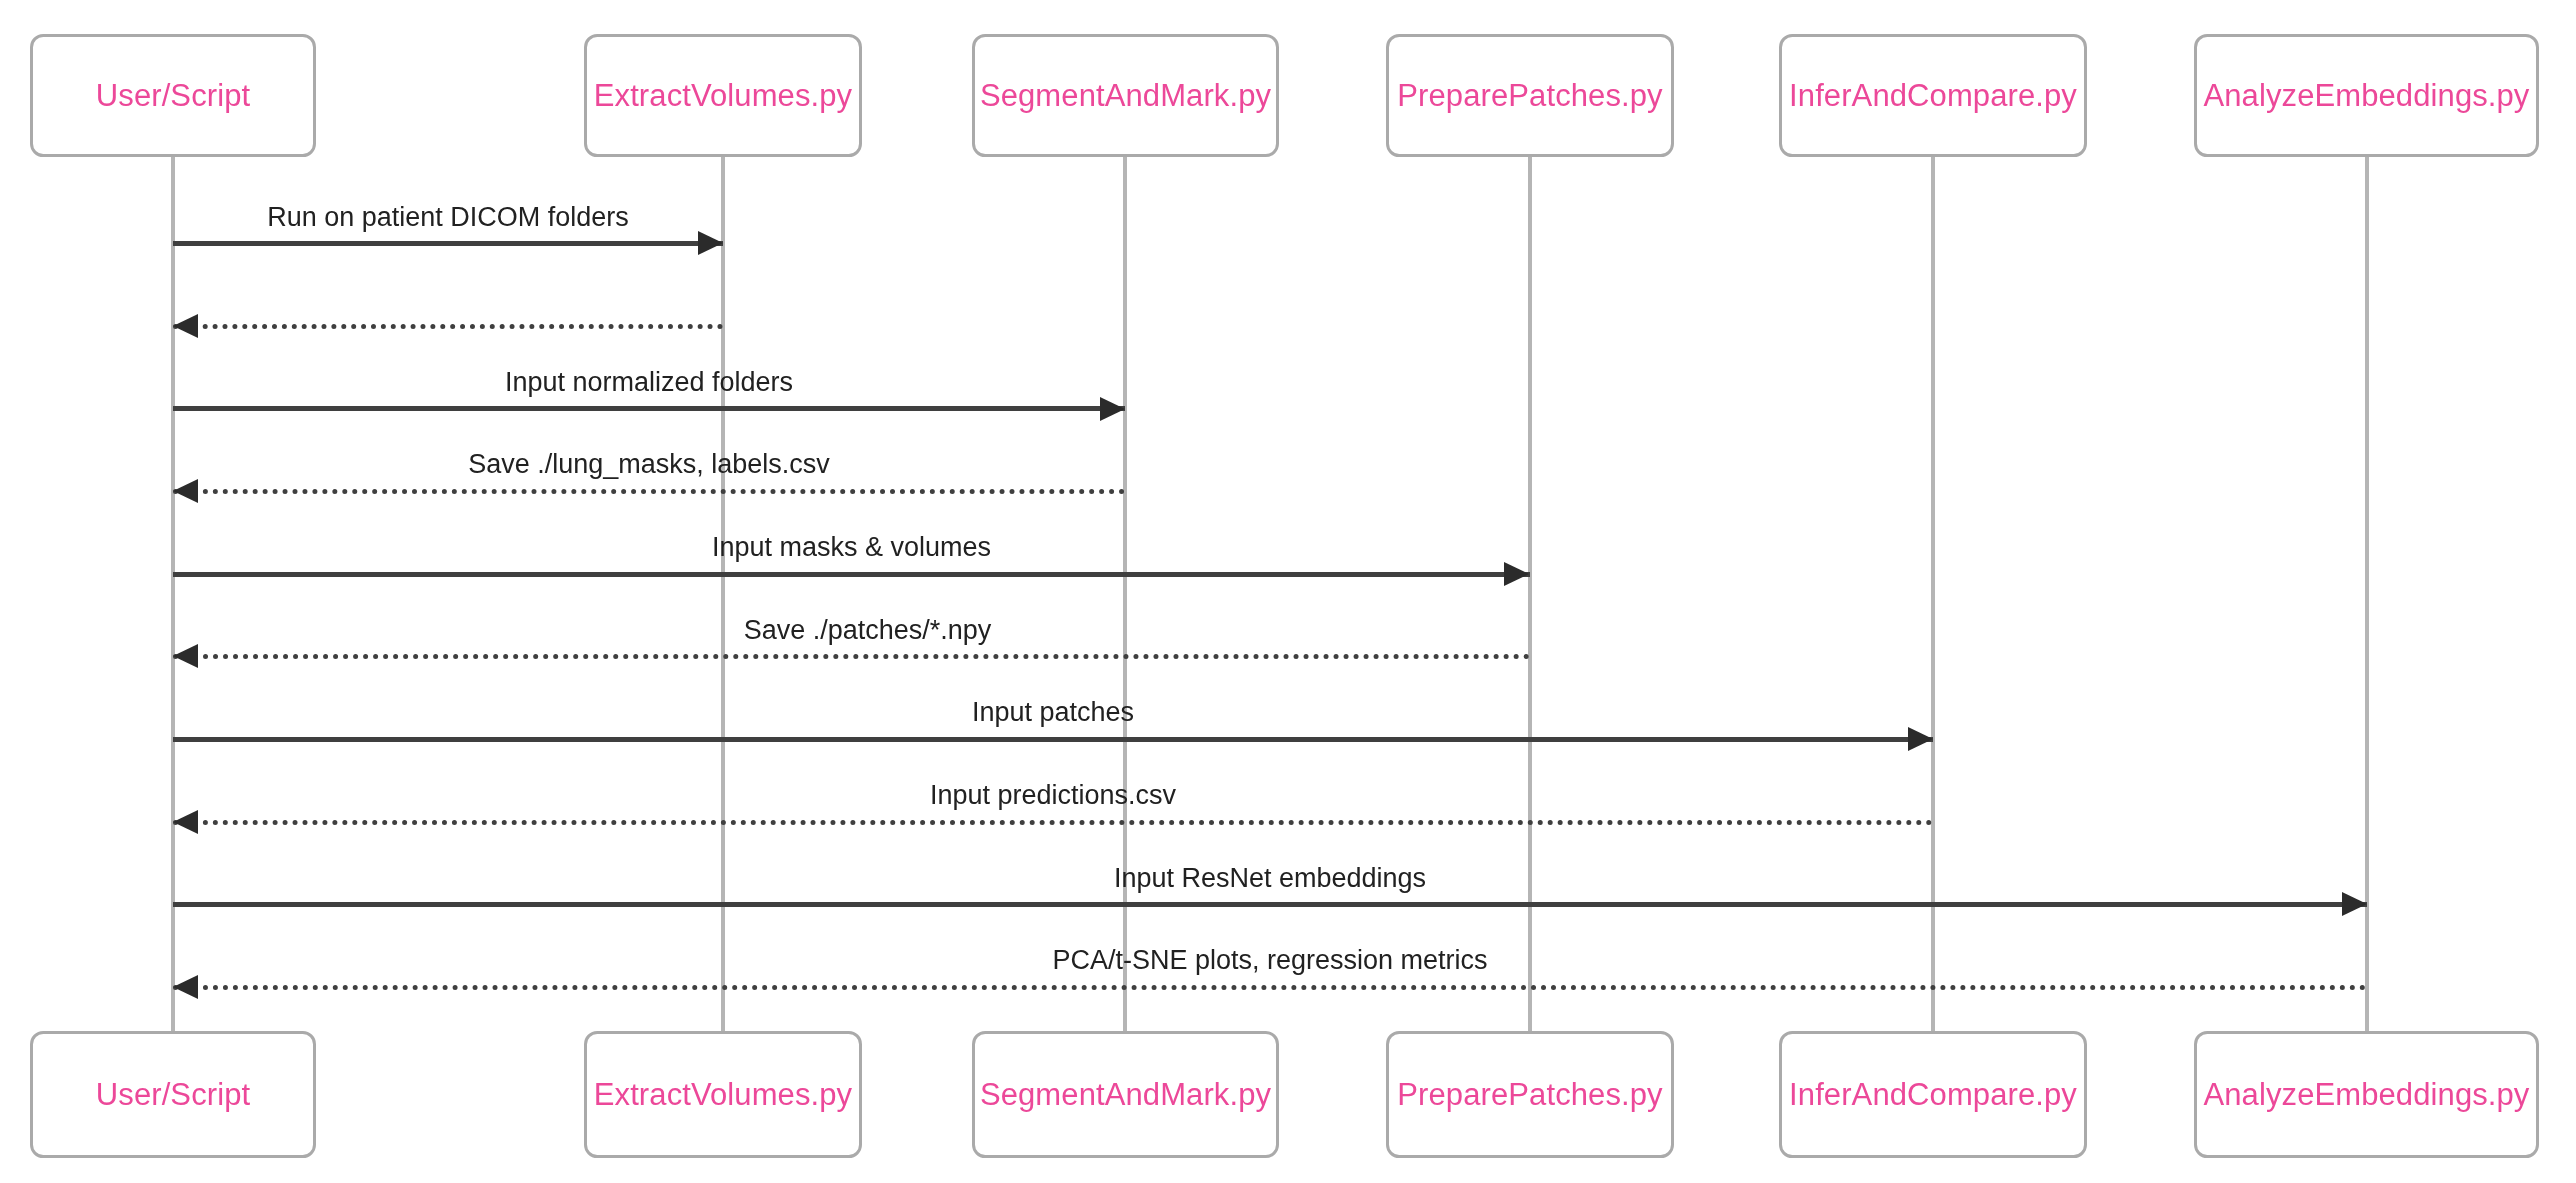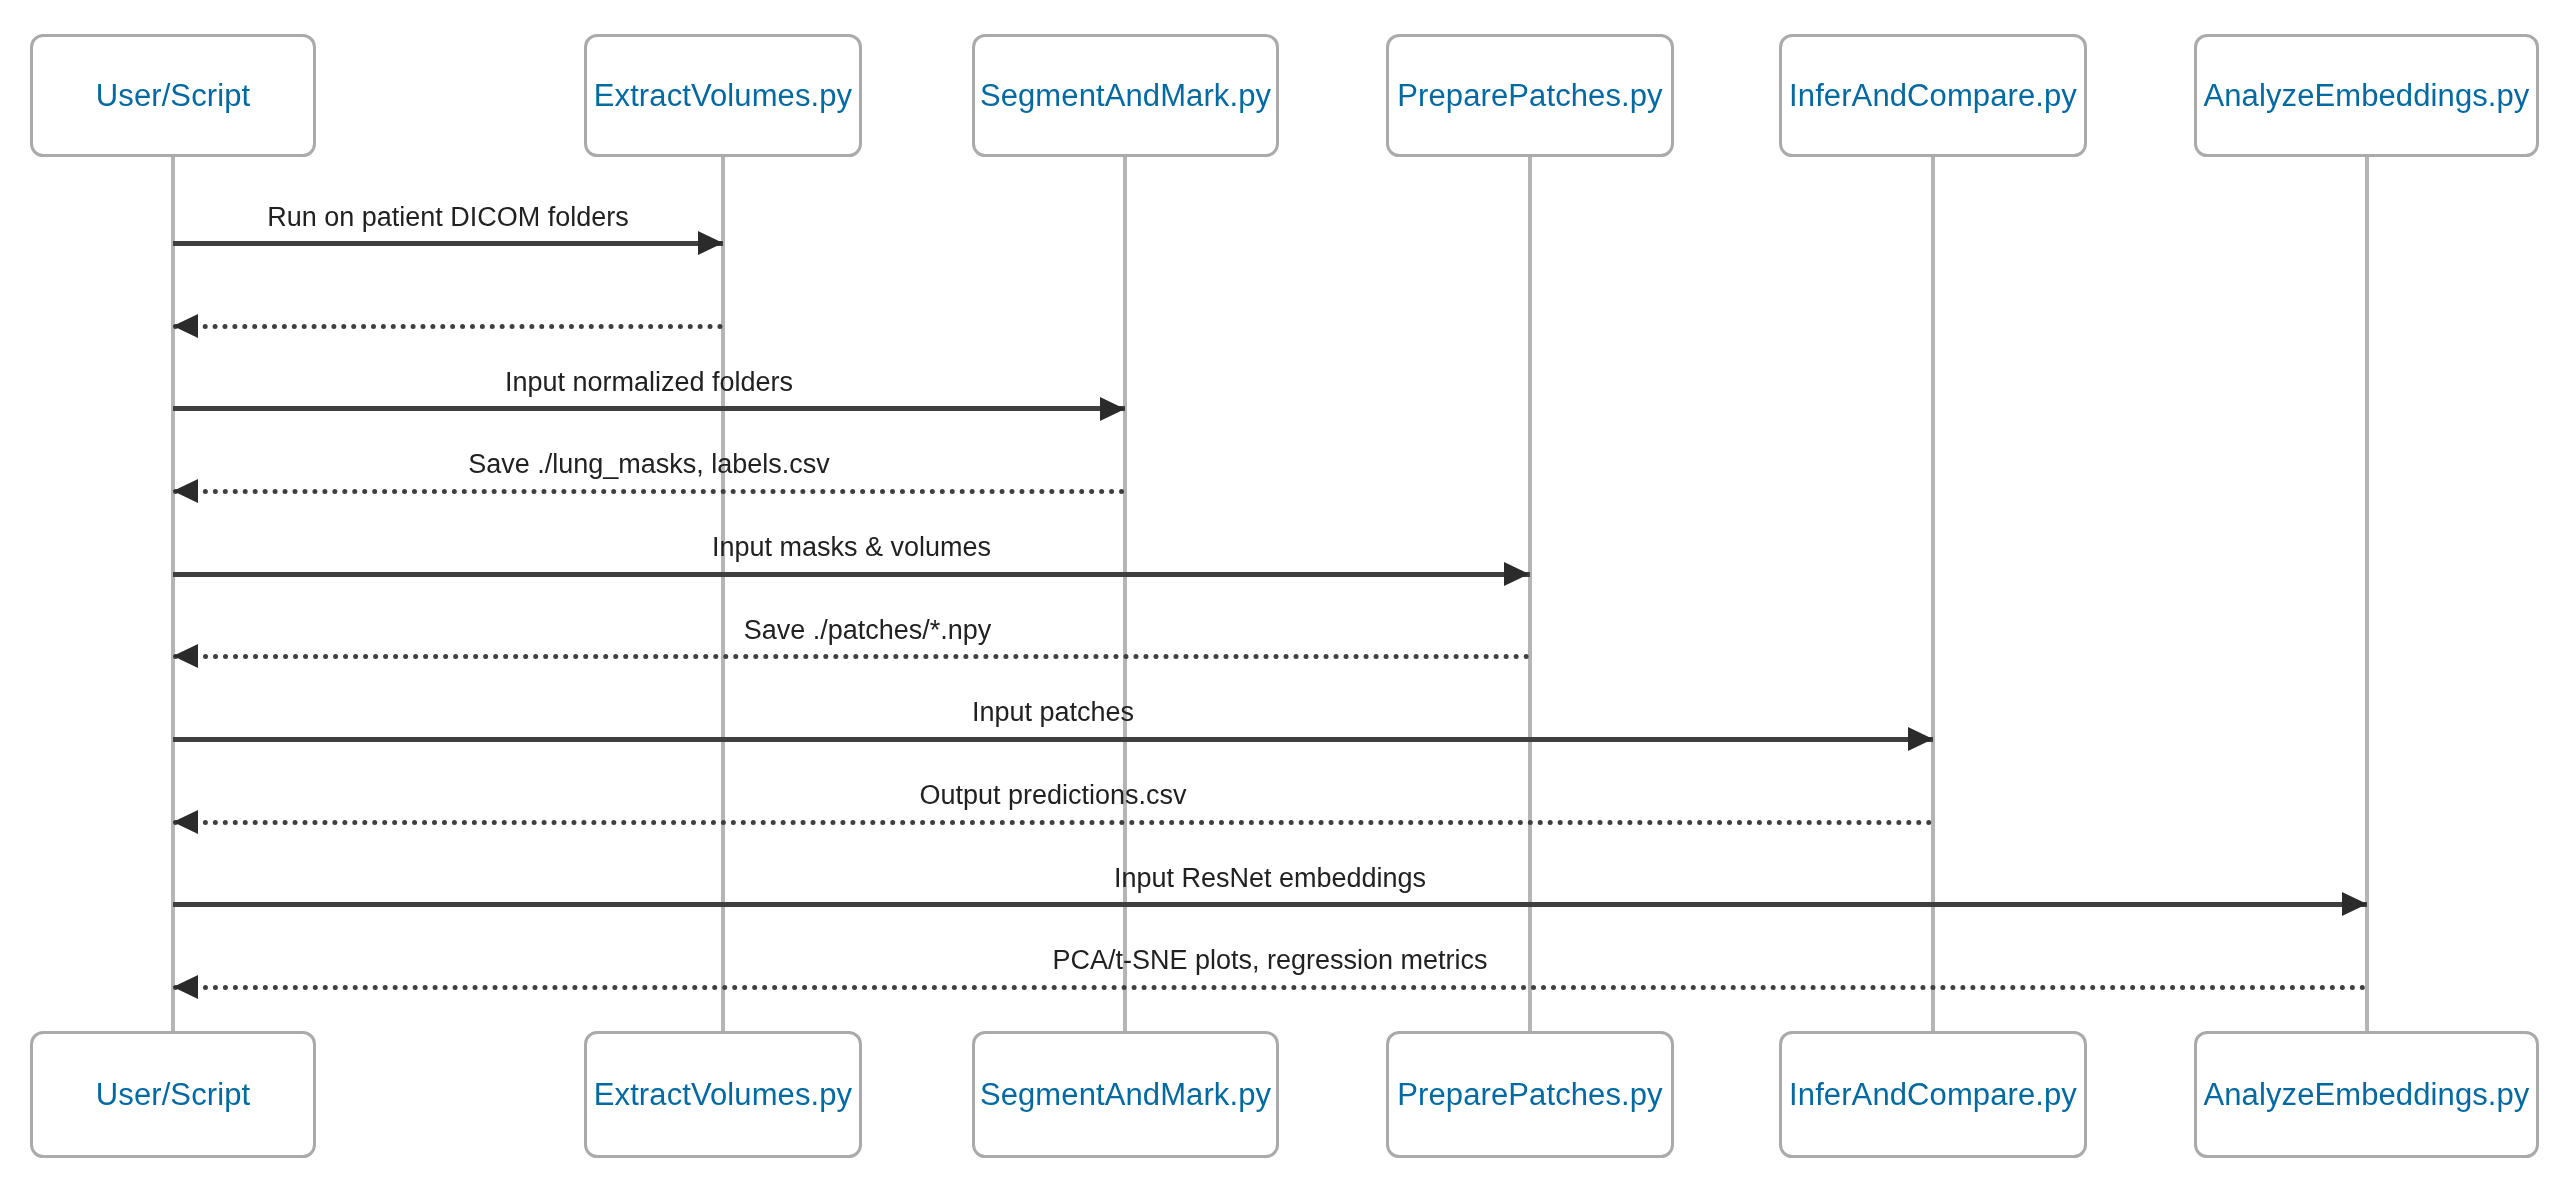--- a/index.html
+++ b/index.html
@@ -9,21 +9,21 @@
 
   .participant-box{
     position:absolute;
     box-sizing:border-box;
     border:3.3px solid #aaaaaa;
     border-radius:13.2px;
     background:#ffffff;
     display:flex;
     align-items:center;
     justify-content:center;
-    color:#0369a1;
+    color:#ec4899;
     font-size:31px;
     letter-spacing:0.1px;
     white-space:nowrap;
     z-index:3;
   }
   .lifeline{
     position:absolute;
     width:4.1px;
     background:#b5b5b5;
     z-index:1;
@@ -122,21 +122,21 @@
     <div class="arrow-head right" style="top: 562px; left: 1504px;"></div>
     <div class="msg-label" style="left: 173px; width: 1357px; top: 532px;">Input masks &amp; volumes</div>
     <div class="msg-line dotted" style="left: 173px; width: 1357px; top: 654px;"></div>
     <div class="arrow-head left" style="top: 644px; left: 173px;"></div>
     <div class="msg-label" style="left: 189px; width: 1357px; top: 615px;">Save ./patches/*.npy</div>
     <div class="msg-line" style="left: 173px; width: 1760px; top: 737px;"></div>
     <div class="arrow-head right" style="top: 727px; left: 1908px;"></div>
     <div class="msg-label" style="left: 173px; width: 1760px; top: 697px;">Input patches</div>
     <div class="msg-line dotted" style="left: 173px; width: 1760px; top: 820px;"></div>
     <div class="arrow-head left" style="top: 810px; left: 173px;"></div>
-    <div class="msg-label" style="left: 173px; width: 1760px; top: 780px;">Output predictions.csv</div>
+    <div class="msg-label" style="left: 173px; width: 1760px; top: 780px;">Input predictions.csv</div>
     <div class="msg-line" style="left: 173px; width: 2194px; top: 902px;"></div>
     <div class="arrow-head right" style="top: 892px; left: 2342px;"></div>
     <div class="msg-label" style="left: 173px; width: 2194px; top: 863px;">Input ResNet embeddings</div>
     <div class="msg-line dotted" style="left: 173px; width: 2194px; top: 985px;"></div>
     <div class="arrow-head left" style="top: 975px; left: 173px;"></div>
     <div class="msg-label" style="left: 173px; width: 2194px; top: 945px;">PCA/t-SNE plots, regression metrics</div>
   </div>
 
 
 </body></html>

